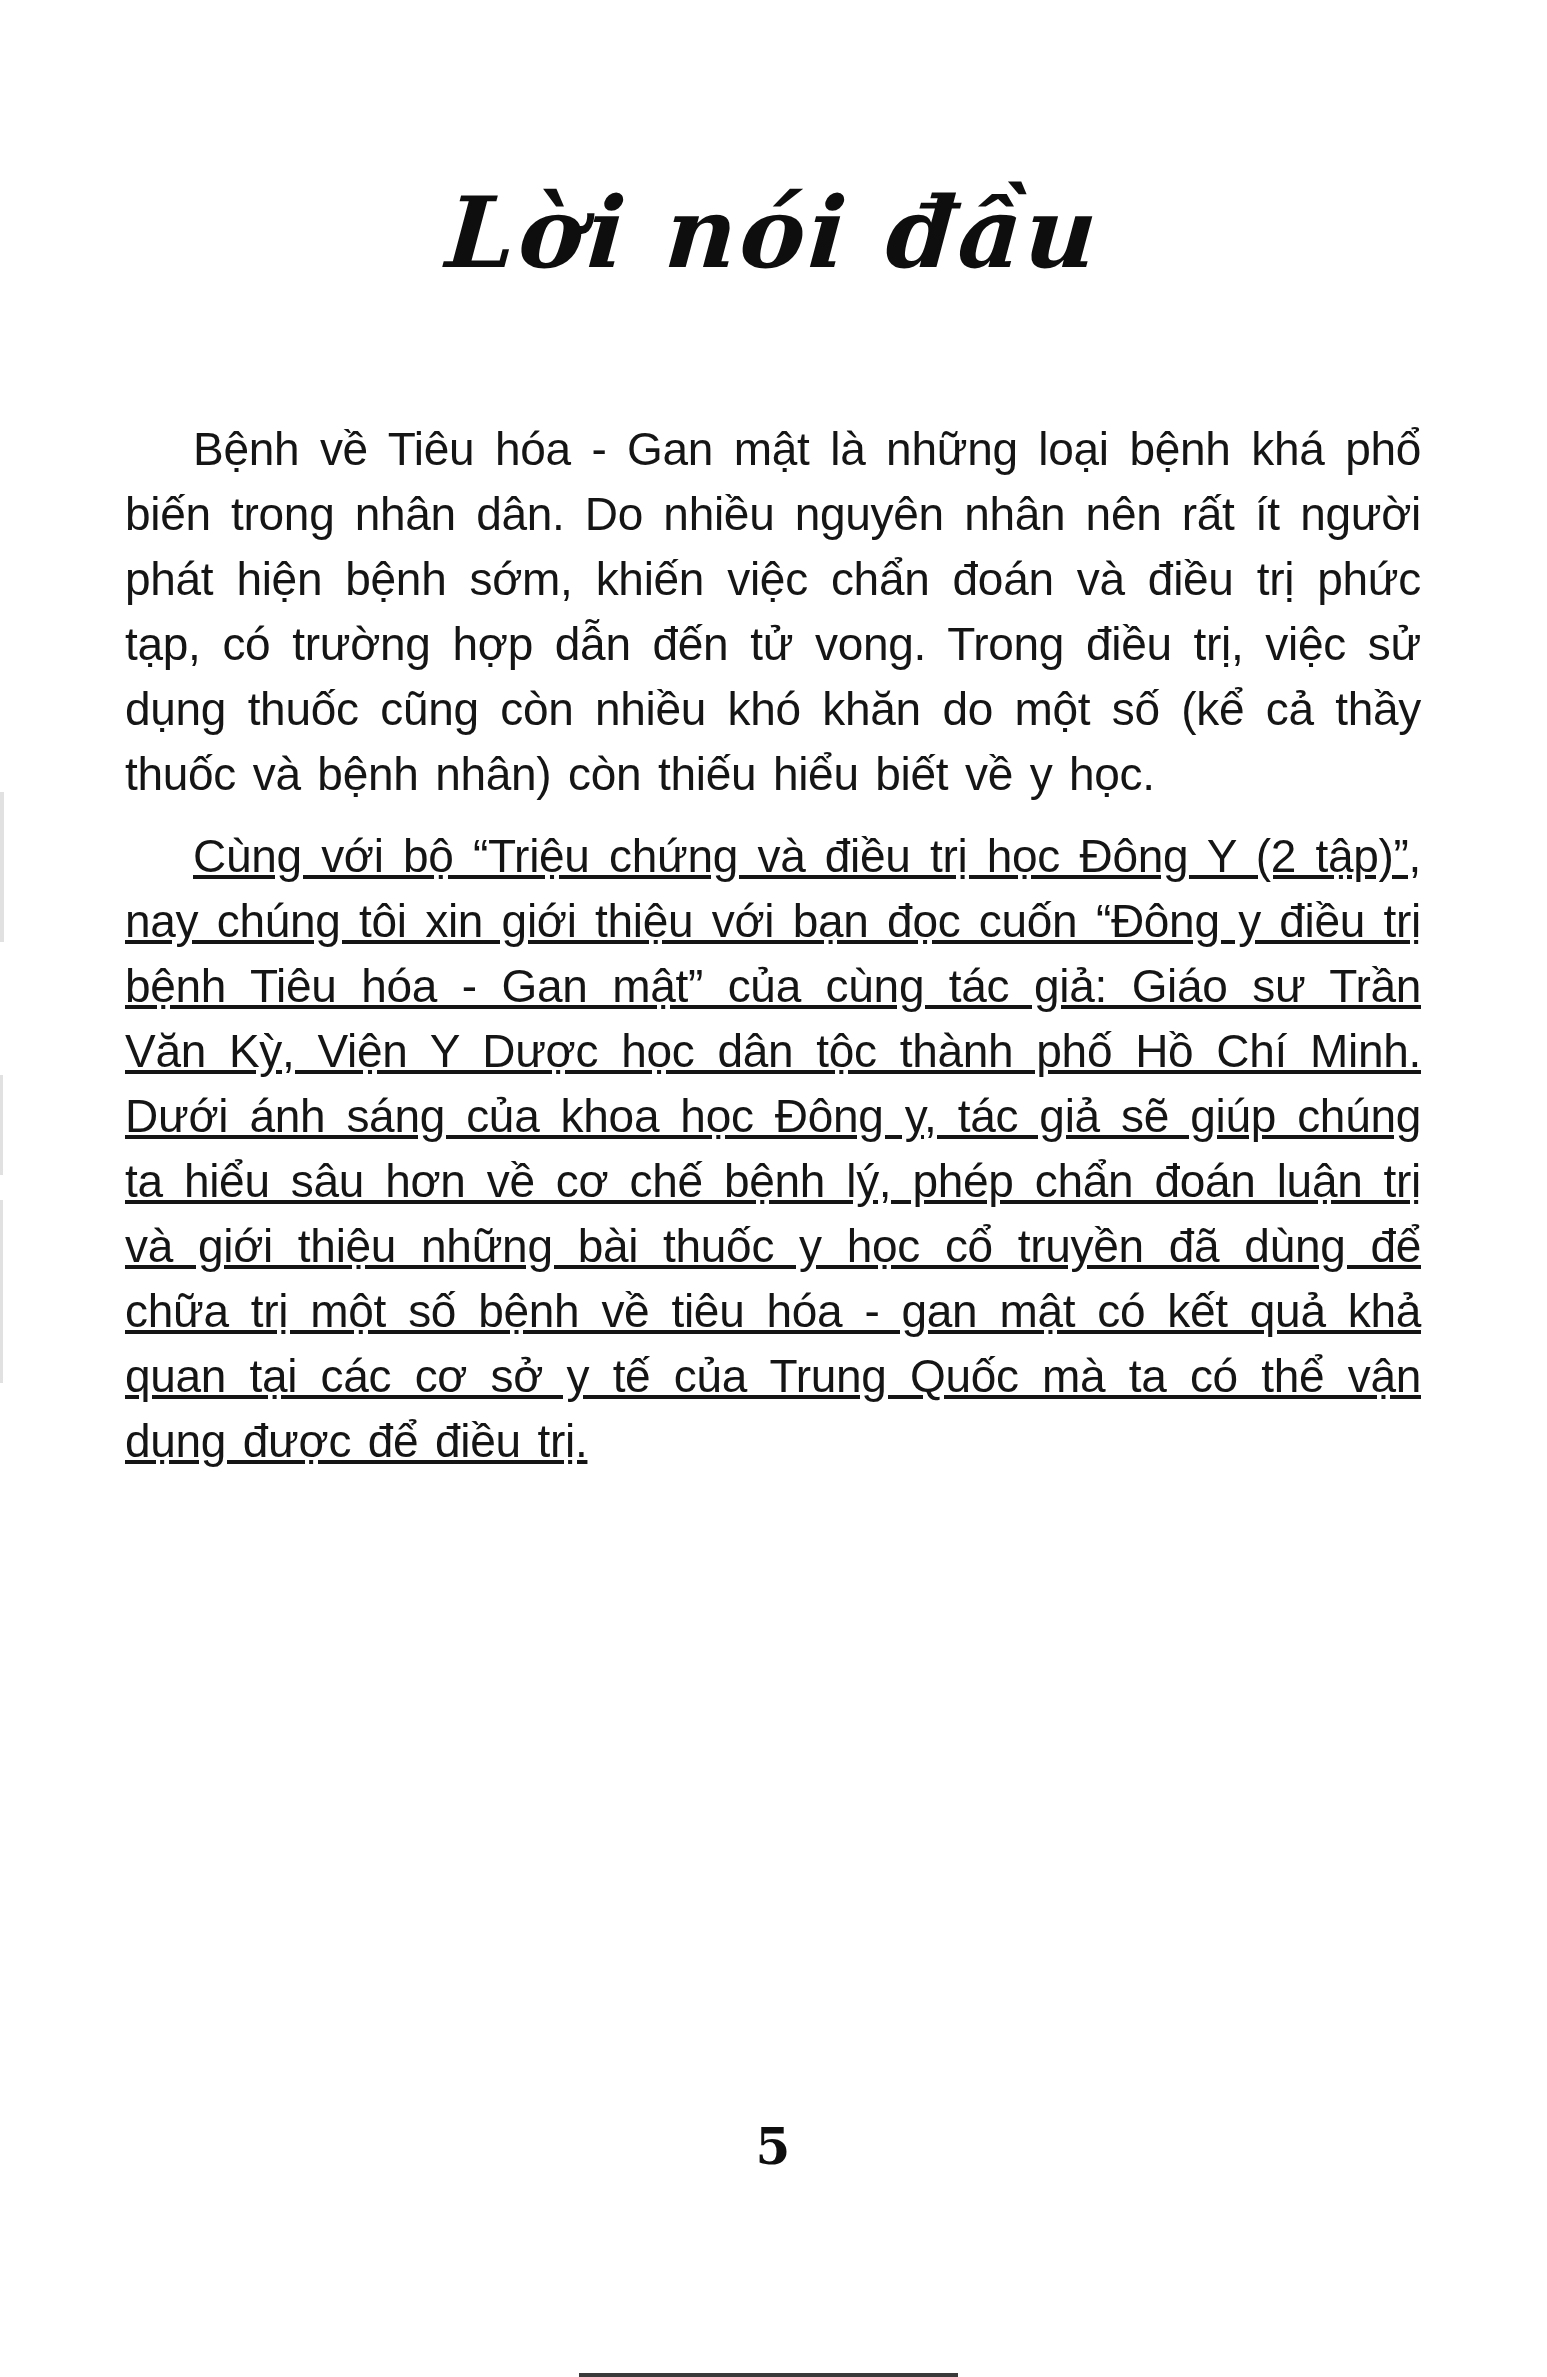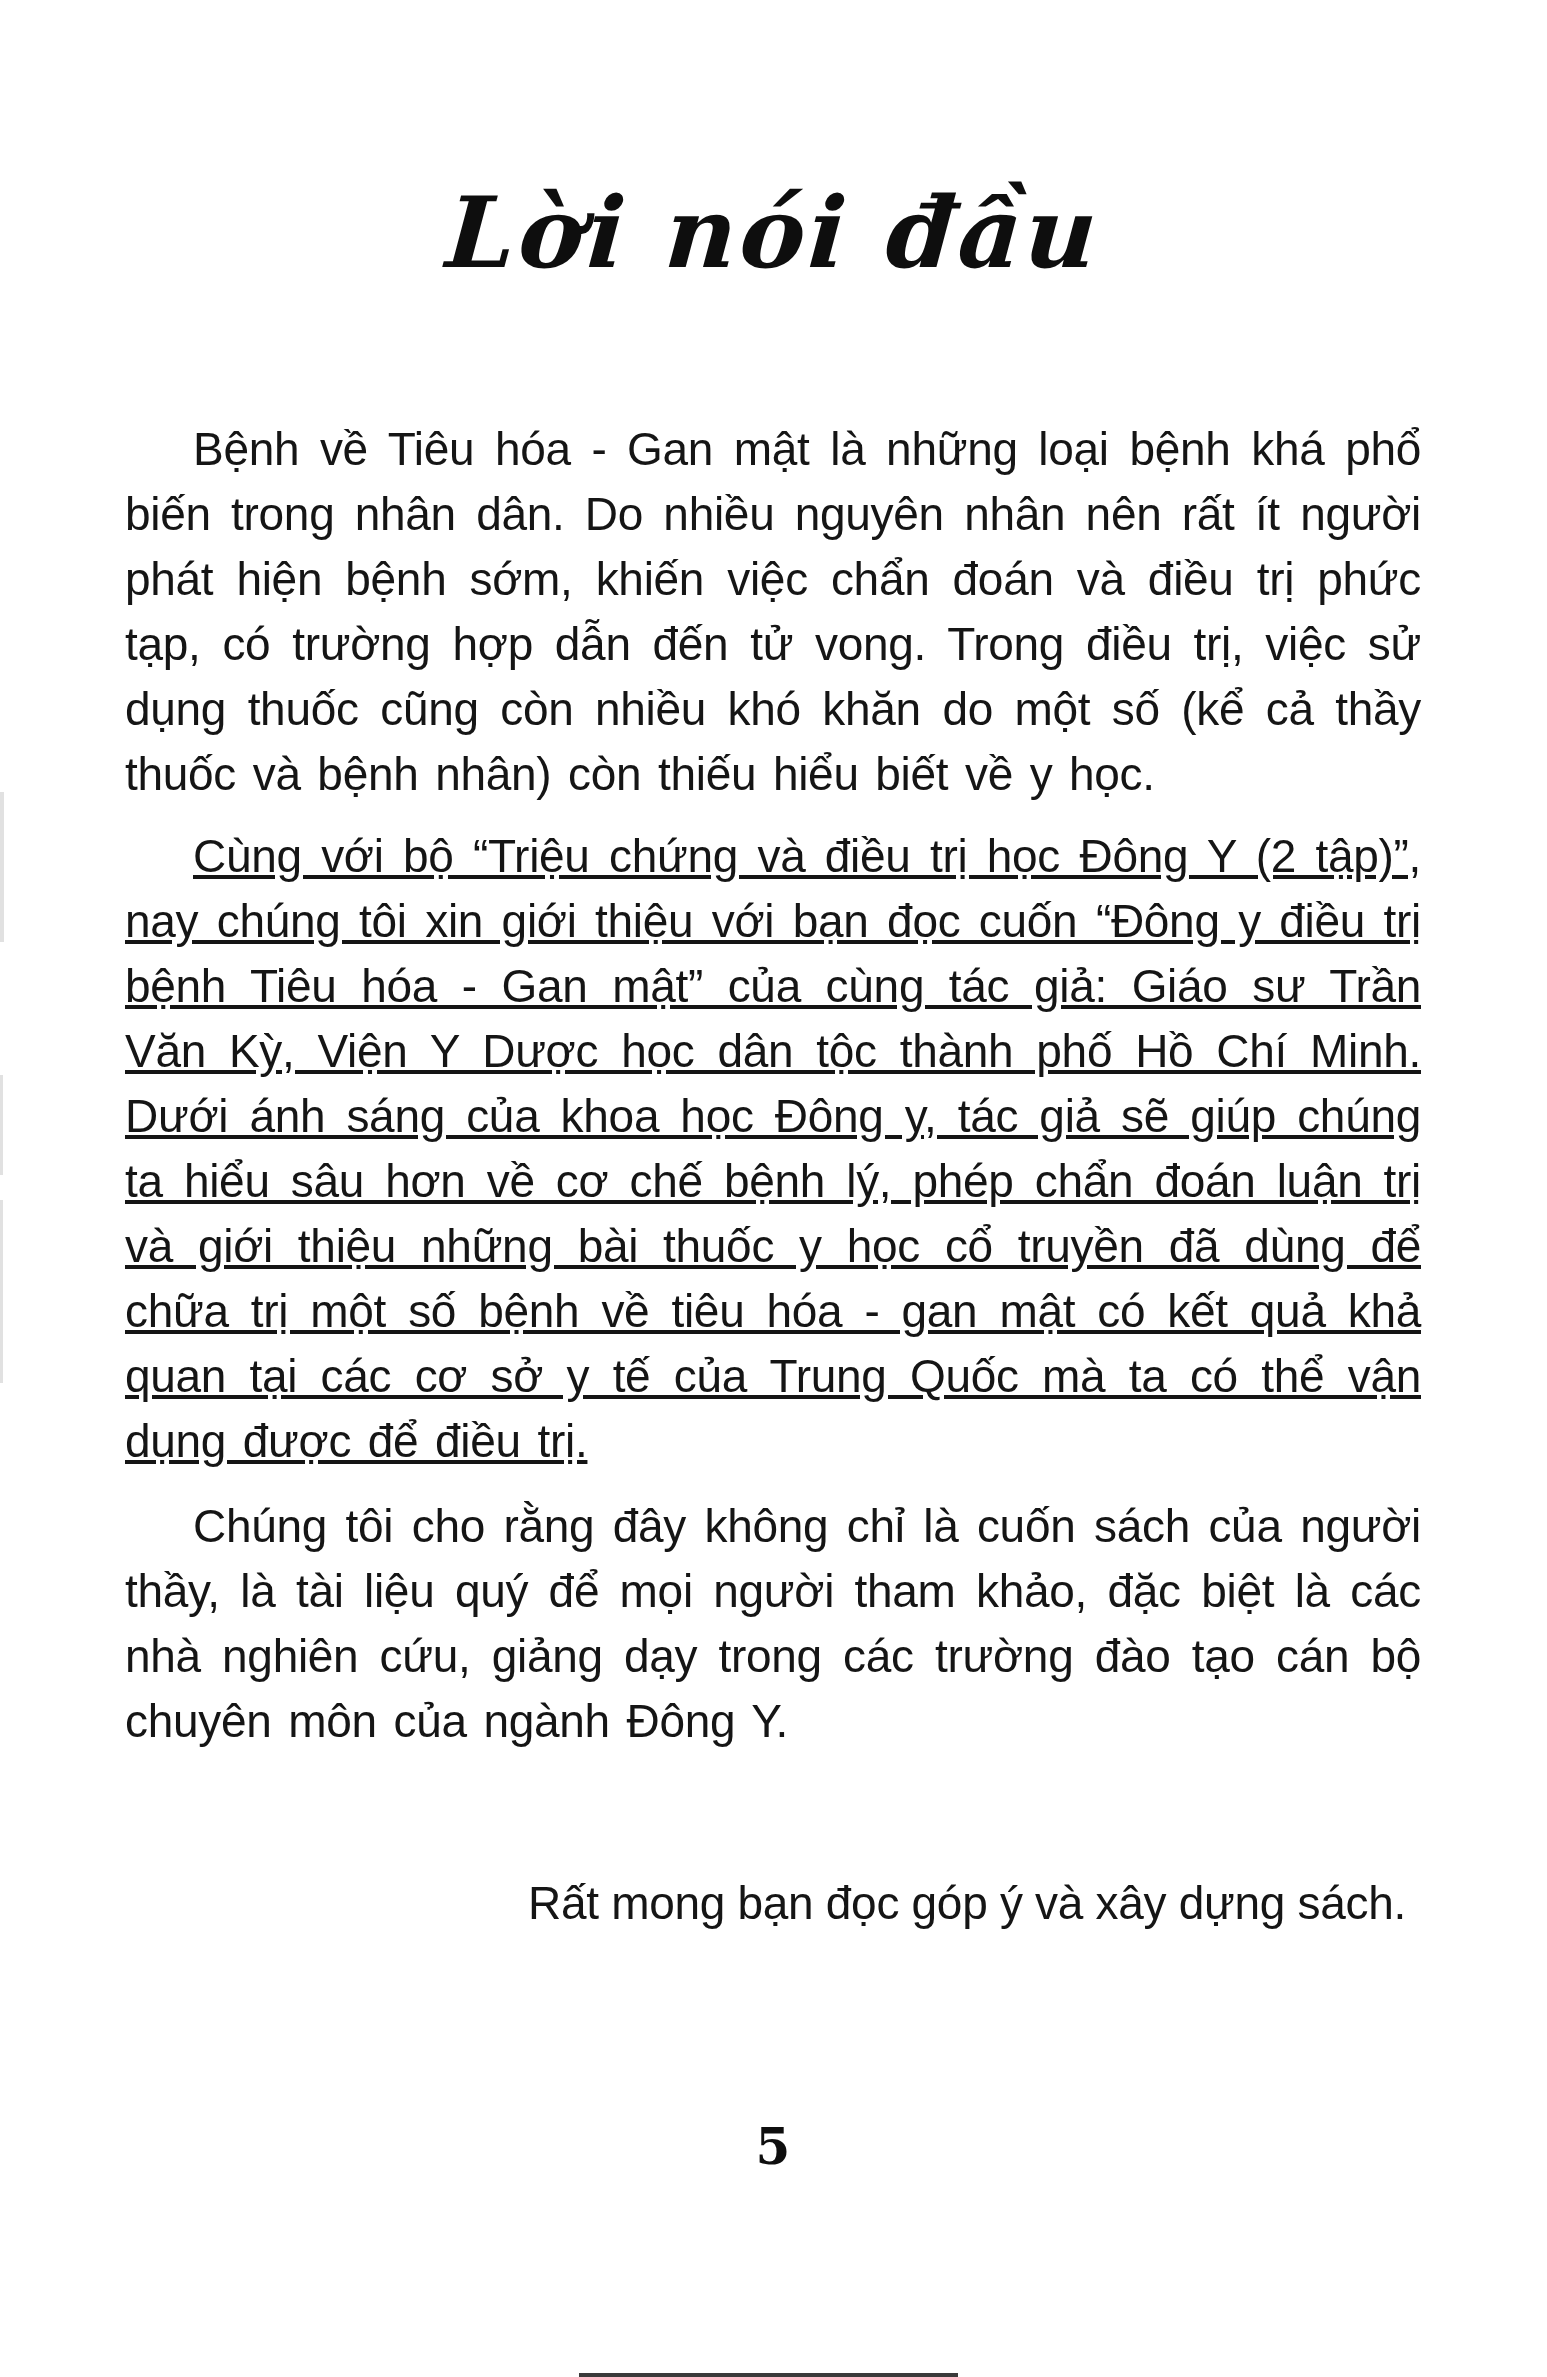--- a/index.html
+++ b/index.html
@@ -93,23 +93,21 @@
 <body>
 
 <div class="page">
 
   <h1 class="title">Lời nói đầu</h1>
 
   <p id="p1" class="body-par">Bệnh về Tiêu hóa - Gan mật là những loại bệnh khá phổ biến trong nhân dân. Do nhiều nguyên nhân nên rất ít người phát hiện bệnh sớm, khiến việc chẩn đoán và điều trị phức tạp, có trường hợp dẫn đến tử vong. Trong điều trị, việc sử dụng thuốc cũng còn nhiều khó khăn do một số (kể cả thầy thuốc và bệnh nhân) còn thiếu hiểu biết về y học.</p>
 
   <p id="p2" class="body-par">Cùng với bộ “Triệu chứng và điều trị học Đông Y (2 tập)”, nay chúng tôi xin giới thiệu với bạn đọc cuốn “Đông y điều trị bệnh Tiêu hóa - Gan mật” của cùng tác giả: Giáo sư Trần Văn Kỳ, Viện Y Dược học dân tộc thành phố Hồ Chí Minh. Dưới ánh sáng của khoa học Đông y, tác giả sẽ giúp chúng ta hiểu sâu hơn về cơ chế bệnh lý, phép chẩn đoán luận trị và giới thiệu những bài thuốc y học cổ truyền đã dùng để chữa trị một số bệnh về tiêu hóa - gan mật có kết quả khả quan tại các cơ sở y tế của Trung Quốc mà ta có thể vận dụng được để điều trị.</p>
 
-  <p id="p3" class="body-par">Chúng tôi cho rằng đây không chỉ là cuốn sách của người thầy, là tài liệu quý để mọi người tham khảo, đặc biệt là các nhà nghiên cứu, giảng dạy trong các trường đào tạo cán bộ chuyên môn của ngành Đông Y.</p>
 
-  <p class="closing">Rất mong bạn đọc góp ý và xây dựng sách.</p>
 
   <div class="pagenum">5</div>
 
   <div class="gutter-mark gm1"></div>
   <div class="gutter-mark gm2"></div>
   <div class="gutter-mark gm3"></div>
   <div class="bottom-bar"></div>
 
 </div>
 

